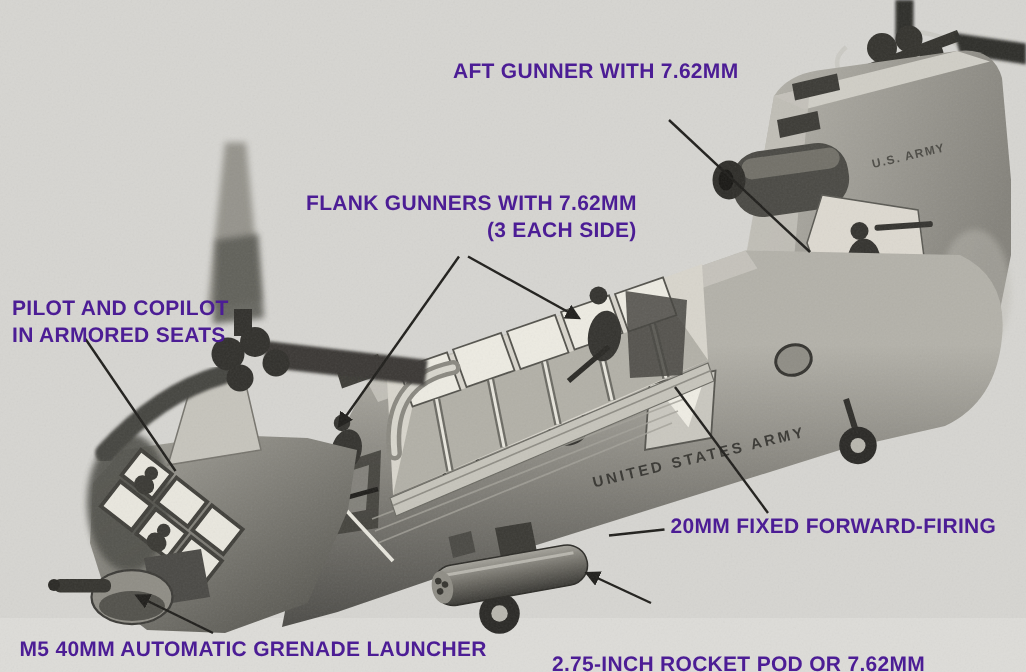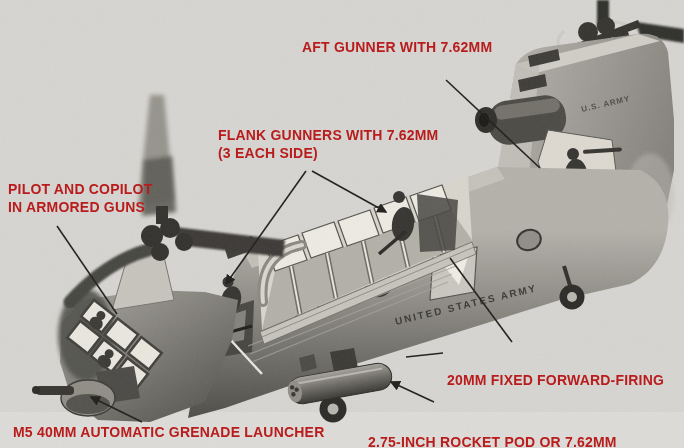--- a/index.html
+++ b/index.html
@@ -3,21 +3,21 @@
 <meta charset="utf-8">
 <style>
   html,body{margin:0;padding:0;background:#888;}
   #stage{
     position:relative;width:684px;height:448px;overflow:hidden;
     background:#d6d5d1;
     font-family:"Liberation Sans", sans-serif;
   }
   #art{position:absolute;left:0;top:0;}
   .callout{
-    position:absolute;color:#b91c1c;font-weight:700;
+    position:absolute;color:#4c1d95;font-weight:700;
     font-size:14px;line-height:18px;letter-spacing:.2px;
     white-space:nowrap;z-index:5;
   }
   .callout span{display:block;}
 </style>
 </head>
 <body>
 
 <div id="stage">
 
@@ -262,31 +262,31 @@
     <line x1="512" y1="342" x2="450" y2="258"></line>
   </g>
 
   <rect width="684" height="448" filter="url(#grainF)" opacity="0.09"></rect>
 </svg>
 
 <div class="callout" style="left:302px;top:38px;">
   <span>AFT GUNNER WITH 7.62MM</span>
 </div>
 
-<div class="callout" style="left:218px;top:126px;">
+<div class="callout" style="left:204px;top:126px;text-align:right;">
   <span>FLANK GUNNERS WITH 7.62MM</span>
   <span>(3 EACH SIDE)</span>
 </div>
 
-<div class="callout" style="left:8px;top:180px;">
+<div class="callout" style="left:8px;top:196px;">
   <span>PILOT AND COPILOT</span>
-  <span>IN ARMORED GUNS</span>
-</div>
-
-<div class="callout" style="left:447px;top:341px;margin-top:30px;">
+  <span>IN ARMORED SEATS</span>
+</div>
+
+<div class="callout" style="left:447px;top:341px;">
   <span>20MM FIXED FORWARD-FIRING</span>
 </div>
 
 <div class="callout" style="left:368px;top:394px;margin-top:39px;">
   <span>2.75-INCH ROCKET POD OR 7.62MM</span>
 </div>
 
 <div class="callout" style="left:13px;top:423px;">
   <span>M5 40MM AUTOMATIC GRENADE LAUNCHER</span>
 </div>

